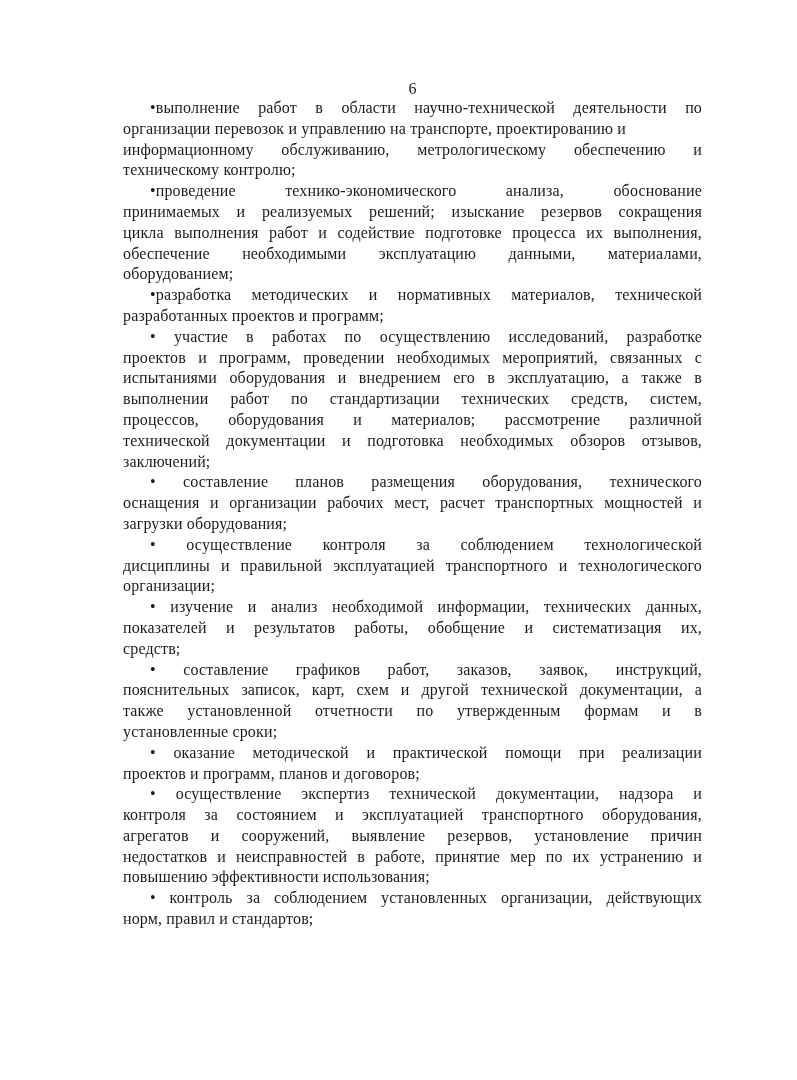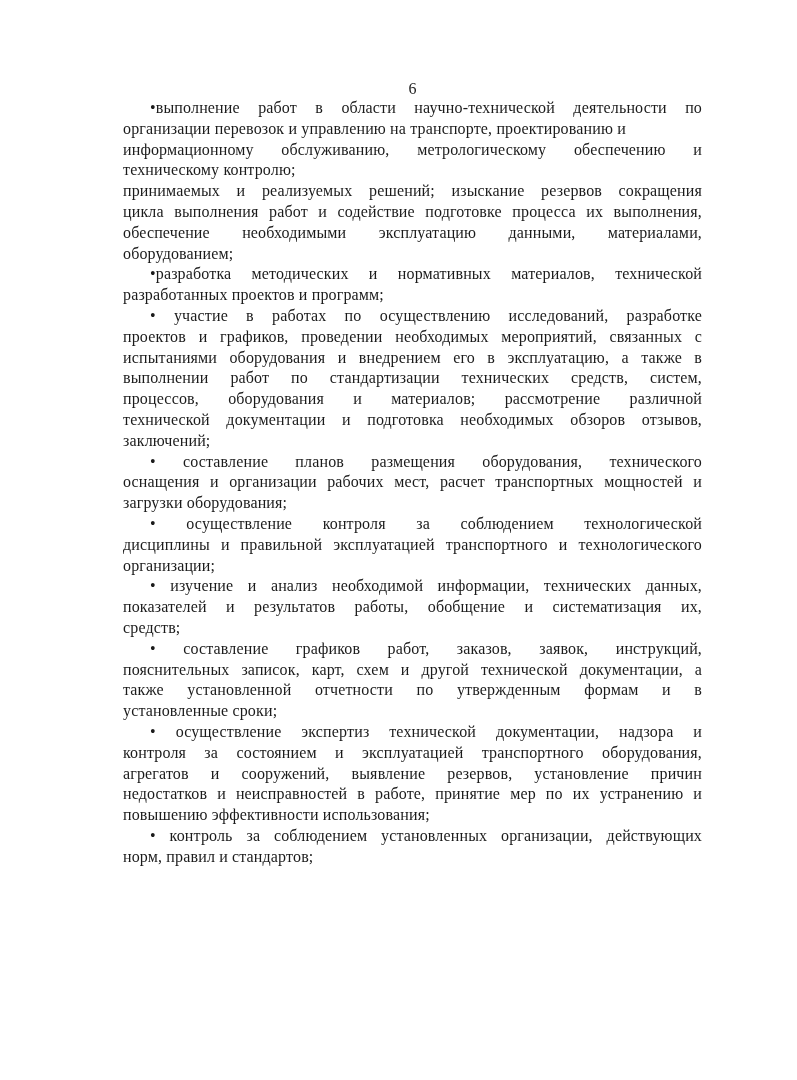--- a/index.html
+++ b/index.html
@@ -56,34 +56,35 @@
   <div class="text-block">
 
     <p class="par">
       <span class="line first">•выполнение работ в области научно-технической деятельности по</span>
       <span class="line left">организации перевозок и управлению на транспорте, проектированию и</span>
       <span class="line">информационному обслуживанию, метрологическому обеспечению и</span>
       <span class="line left">техническому контролю;</span>
     </p>
 
     <p class="par">
+      <span class="line first">•проведение технико-экономического анализа, обоснование</span>
       <span class="line">принимаемых и реализуемых решений; изыскание резервов сокращения</span>
       <span class="line">цикла выполнения работ и содействие подготовке процесса их выполнения,</span>
       <span class="line">обеспечение необходимыми эксплуатацию данными, материалами,</span>
       <span class="line left">оборудованием;</span>
     </p>
 
     <p class="par">
       <span class="line first">•разработка методических и нормативных материалов, технической</span>
       <span class="line left">разработанных проектов и программ;</span>
     </p>
 
     <p class="par">
       <span class="line first">• участие в работах по осуществлению исследований, разработке</span>
-      <span class="line">проектов и графиков, проведении необходимых мероприятий, связанных с</span>
+      <span class="line">проектов и программ, проведении необходимых мероприятий, связанных с</span>
       <span class="line">испытаниями оборудования и внедрением его в эксплуатацию, а также в</span>
       <span class="line">выполнении работ по стандартизации технических средств, систем,</span>
       <span class="line">процессов, оборудования и материалов;  рассмотрение различной</span>
       <span class="line">технической документации и подготовка необходимых обзоров отзывов,</span>
       <span class="line left">заключений;</span>
     </p>
 
     <p class="par">
       <span class="line first">• составление планов размещения оборудования, технического</span>
       <span class="line">оснащения и организации рабочих мест, расчет транспортных мощностей и</span>
@@ -102,20 +103,24 @@
       <span class="line left">средств;</span>
     </p>
 
     <p class="par">
       <span class="line first">• составление графиков работ, заказов, заявок, инструкций,</span>
       <span class="line">пояснительных записок, карт, схем и другой технической документации, а</span>
       <span class="line">также установленной отчетности по утвержденным формам и в</span>
       <span class="line left">установленные сроки;</span>
     </p>
 
+    <p class="par">
+      <span class="line first">• оказание методической и практической помощи при реализации</span>
+      <span class="line left">проектов и программ, планов и договоров;</span>
+    </p>
 
     <p class="par">
       <span class="line first">• осуществление экспертиз технической документации, надзора и</span>
       <span class="line">контроля за состоянием и эксплуатацией транспортного оборудования,</span>
       <span class="line">агрегатов и сооружений, выявление резервов, установление причин</span>
       <span class="line">недостатков и неисправностей в работе, принятие мер по их устранению и</span>
       <span class="line left">повышению эффективности использования;</span>
     </p>
 
     <p class="par">

